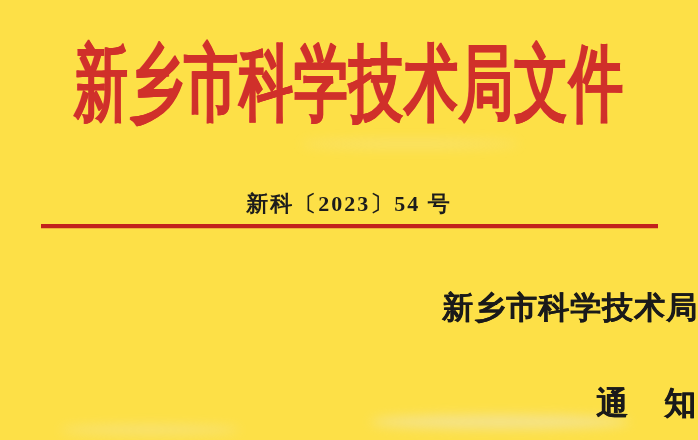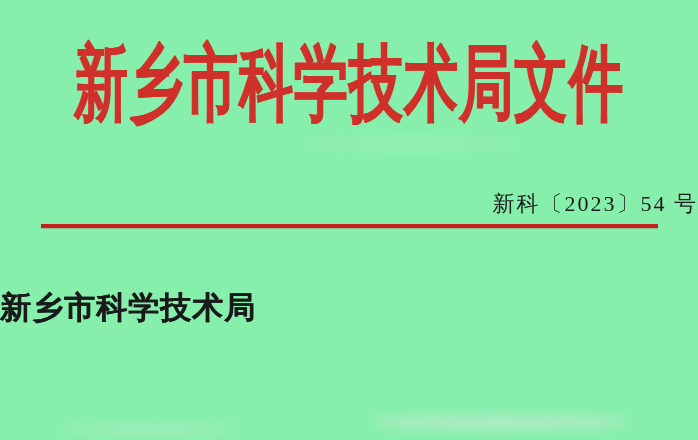--- a/index.html
+++ b/index.html
@@ -4,21 +4,21 @@
 <style>
   html, body {
     margin: 0;
     padding: 0;
     background: #ffffff;
   }
   .page {
     position: relative;
     width: 698px;
     height: 440px;
-    background: #86efac;
+    background: #fde047;
     overflow: hidden;
     font-family: "Liberation Serif", "DejaVu Serif", serif;
   }
   
   .scan-noise {
     position: absolute;
     background: #e9e7e4;
     opacity: 0.45;
     filter: blur(6px);
     border-radius: 50%;
@@ -42,43 +42,43 @@
     transform: scaleY(1.55);
     transform-origin: top center;
     text-shadow: 0.6px 0 #d0302a, -0.4px 0 #e0564e;
     white-space: nowrap;
   }
   .doc-number {
     position: absolute;
     top: 189px;
     left: 0;
     width: 100%;
-    text-align: right;
+    text-align: center;
     font-size: 22px;
-    font-weight: normal;
+    font-weight: bold;
     color: #1c1c1c;
     letter-spacing: 2px;
     white-space: nowrap;
   }
   .red-rule {
     position: absolute;
     top: 224px;
     left: 41px;
     width: 617px;
     height: 4px;
     background: #c2211c;
     border: none;
     margin: 0;
     box-shadow: 0 1px 0 rgba(194,33,28,0.25);
   }
   .black-heading {
     position: absolute;
     left: 0;
     width: 100%;
-    text-align: left;
+    text-align: right;
     color: #1a1a1a;
     font-weight: bold;
     line-height: 1;
     white-space: nowrap;
     text-shadow: 0.4px 0 #1a1a1a;
   }
   .issuer-line  { top: 292px; font-size: 31px; letter-spacing: 1px; }
   .subject-line { top: 336px; font-size: 32px; }
   .notice-title { top: 387px; font-size: 32px; letter-spacing: 2px; }
 </style>
@@ -93,14 +93,15 @@
 
   <div class="red-title">新乡市科学技术局文件</div>
 
   <div class="doc-number">新科〔2023〕54 号</div>
 
   <hr class="red-rule">
 
   <div class="black-heading issuer-line">新乡市科学技术局</div>
 
 
+  <div class="black-heading notice-title">通　知</div>
 
 </div>
 
 </body></html>

